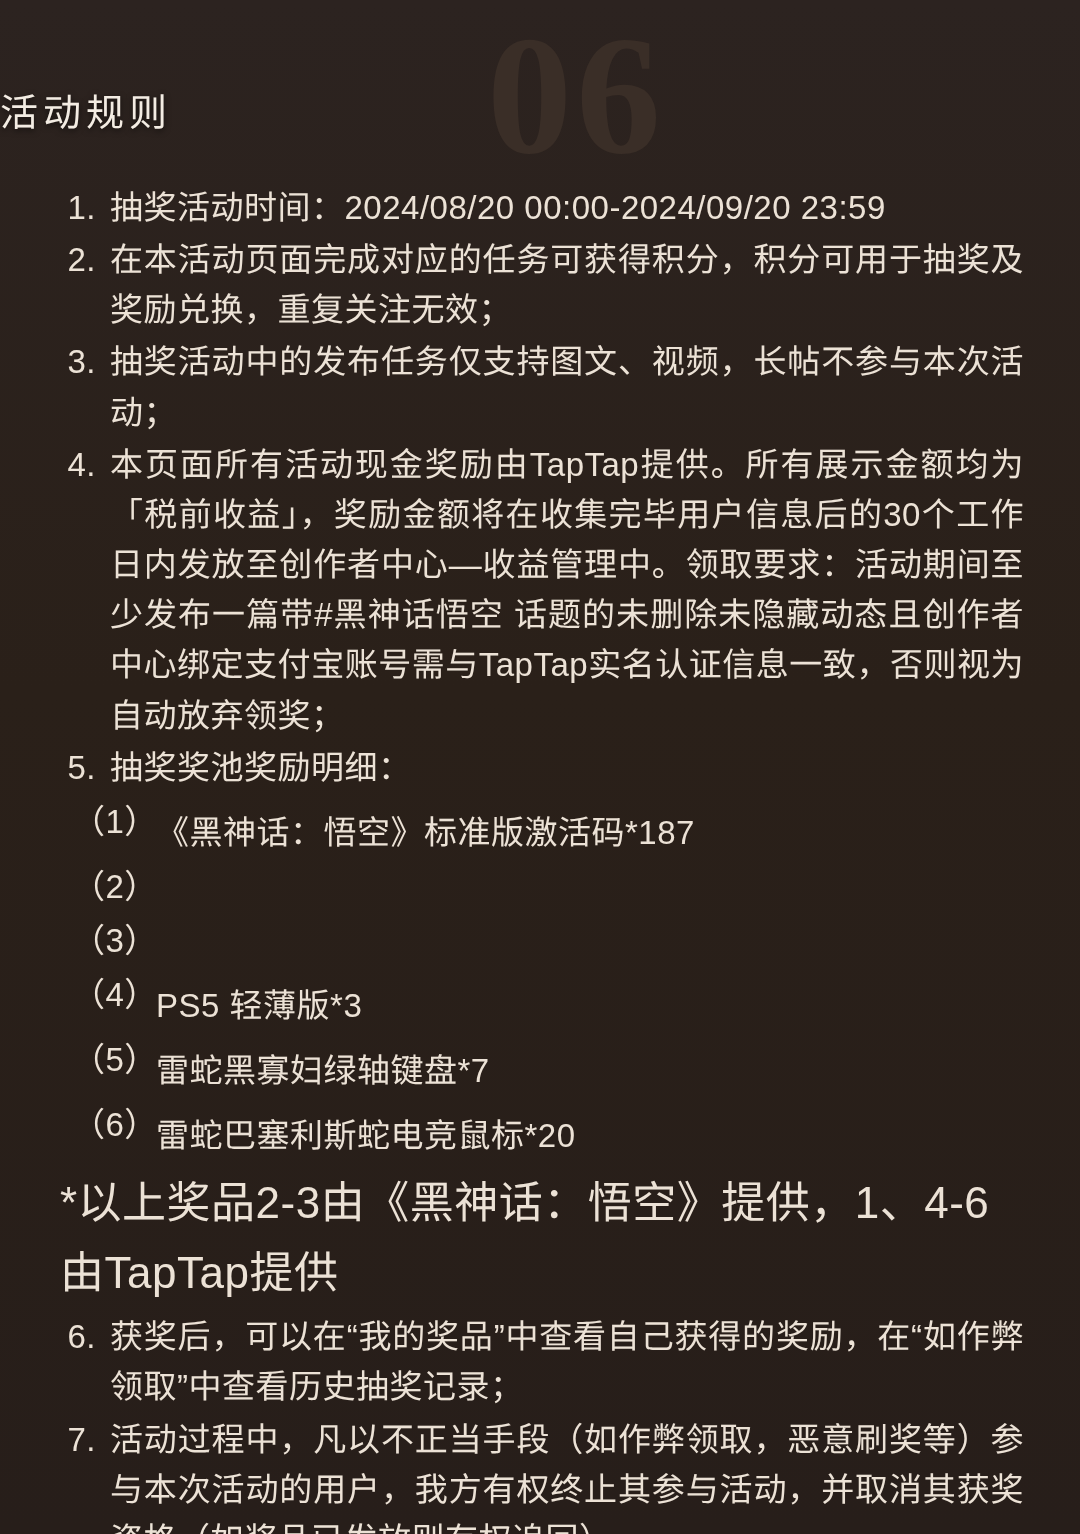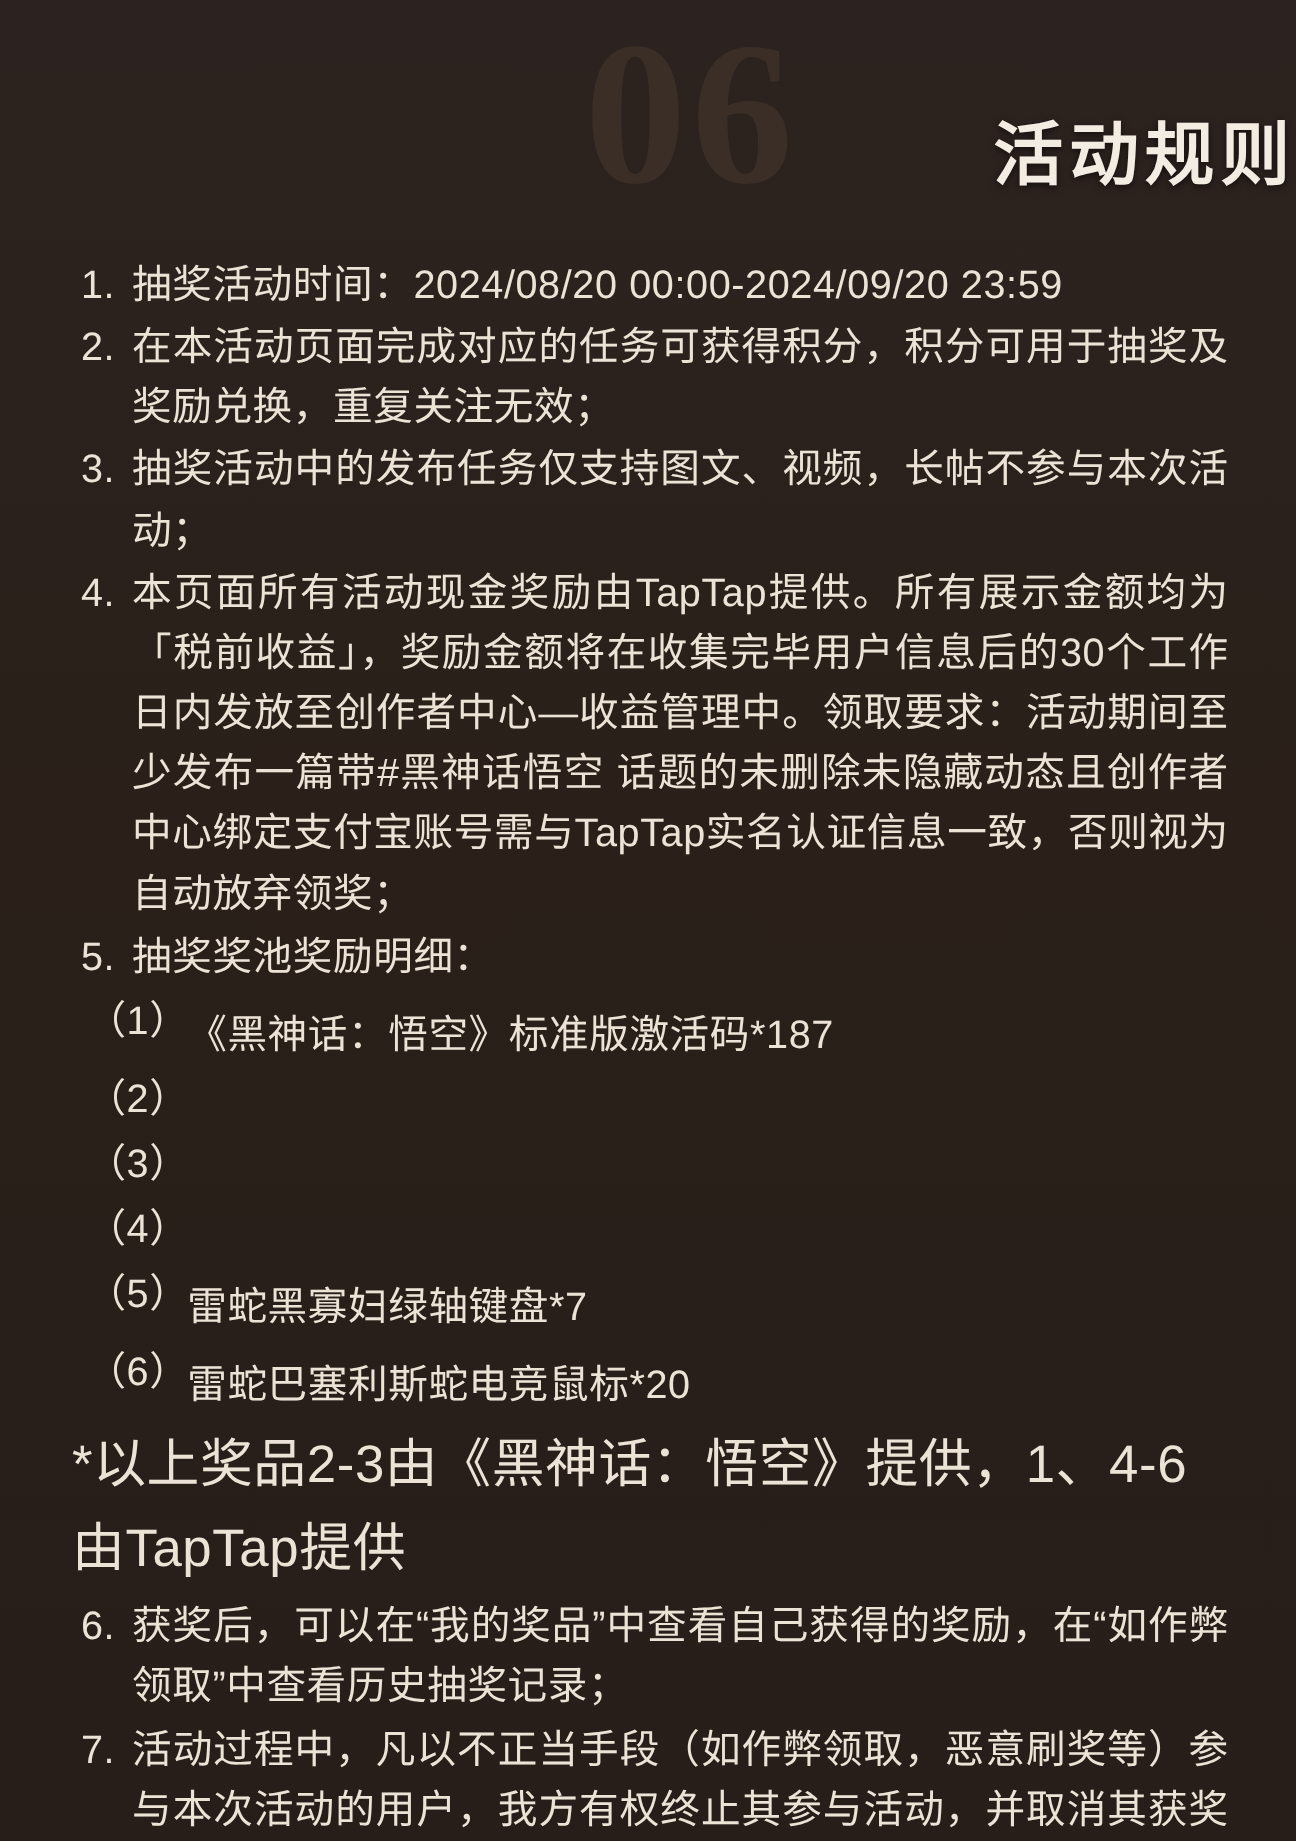--- a/index.html
+++ b/index.html
@@ -36,24 +36,24 @@
     letter-spacing: 4px;
     line-height: 1;
     user-select: none;
     pointer-events: none;
     padding-left: 36px;
   }
   .title {
     position: relative;
     margin: 0;
     padding-top: 82px;
-    text-align: right;
+    text-align: left;
     font-family: "Liberation Serif", serif;
-    font-size: 58px;
-    font-weight: 700;
+    font-size: 38px;
+    font-weight: 400;
     letter-spacing: 5px;
     color: #f3ece3;
     text-shadow: 0 2px 6px rgba(0,0,0,0.6);
   }
   .content {
     position: relative;
     margin: 0;
     padding: 46px 56px 0 58px;
   }
   .rule {
@@ -145,20 +145,21 @@
       <span class="ptxt">《黑神话：悟空》标准版激活码*187</span>
     </div>
     <div class="prize">
       <span class="idx">（2）</span>
     </div>
     <div class="prize">
       <span class="idx">（3）</span>
     </div>
     <div class="prize">
       <span class="idx">（4）</span>
+      <span class="ptxt">PS5 轻薄版*3</span>
     </div>
     <div class="prize">
       <span class="idx">（5）</span>
       <span class="ptxt">雷蛇黑寡妇绿轴键盘*7</span>
     </div>
     <div class="prize">
       <span class="idx">（6）</span>
       <span class="ptxt">雷蛇巴塞利斯蛇电竞鼠标*20</span>
     </div>
 

